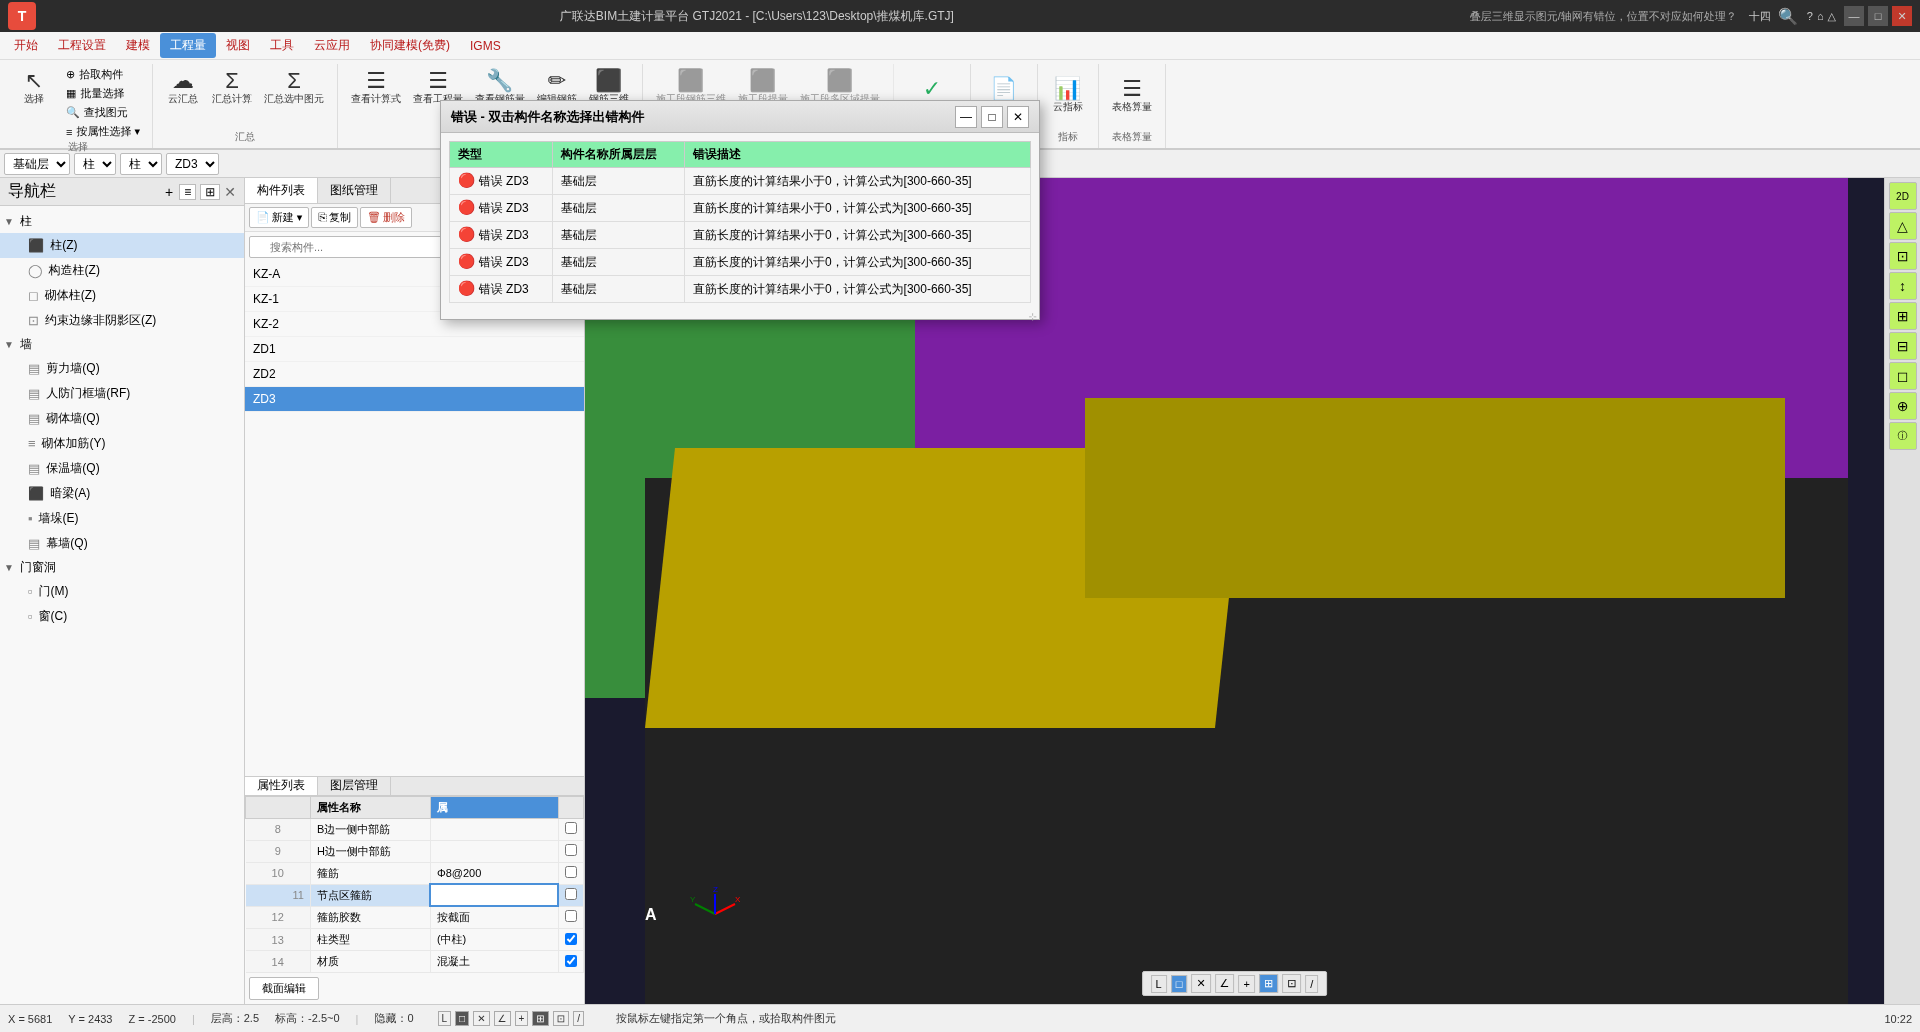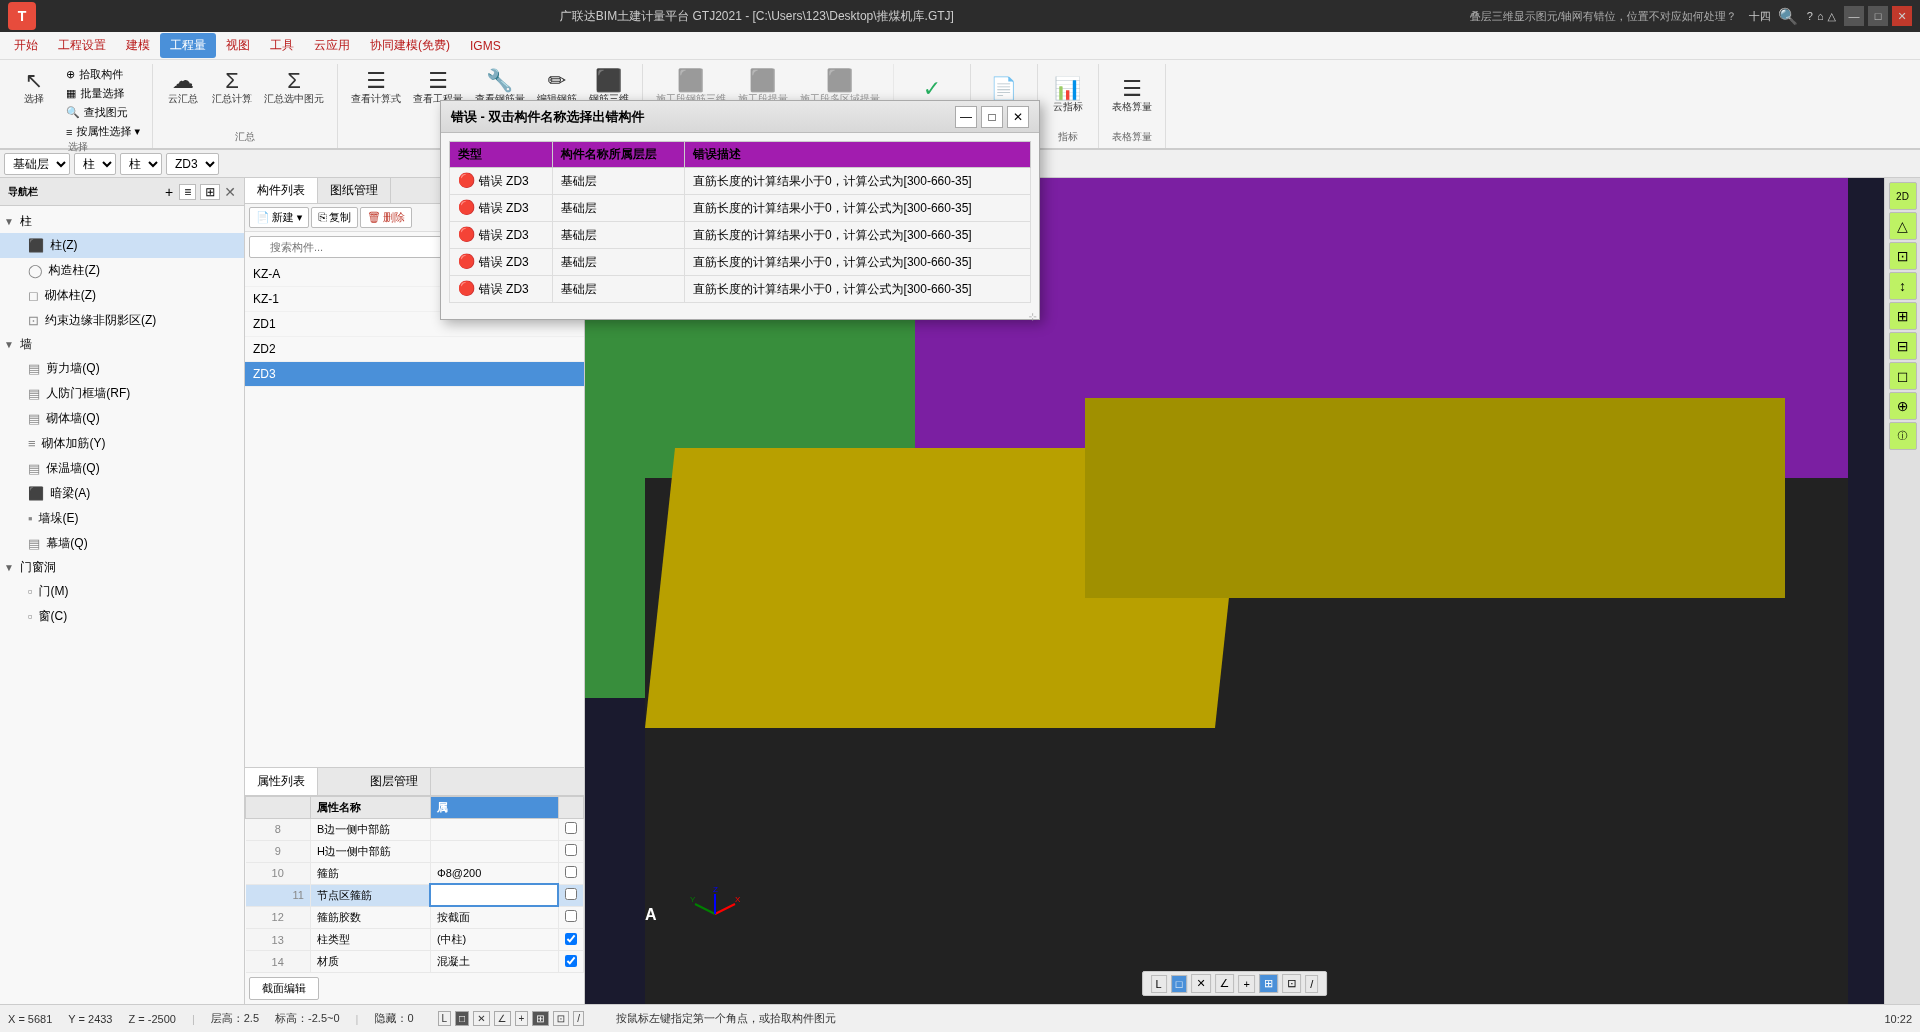--- a/index.html
+++ b/index.html
@@ -115,21 +115,21 @@
     }
     #left-panel-header {
       height: 28px;
       background: #e8e8e8;
       display: flex;
       align-items: center;
       padding: 0 8px;
       border-bottom: 1px solid #ccc;
       justify-content: space-between;
     }
-    .panel-title { font-weight: bold; font-size: 10px; text-align: center; }
+    .panel-title { font-weight: normal; font-size: 16px; text-align: center; }
     .panel-close-btn { cursor: pointer; font-size: 14px; color: #666; }
 
     #nav-tree {
       flex: 1;
       overflow-y: auto;
       padding: 4px 0;
     }
     .tree-category {
       padding: 3px 8px 3px 4px;
       font-size: 12px;
@@ -208,22 +208,21 @@
     .comp-item.selected { background: #4a90d9; color: white; }
 
     
     #props-panel {
       border-top: 1px solid #ccc;
     }
     .props-tab-bar {
       display: flex;
       background: #e8e8e8;
       border-bottom: 1px solid #ccc;
-      height: 28px;
-      gap: 40px;
+      height: 19px;
     }
     .props-table { width: 100%; border-collapse: collapse; }
     .props-table tr { border-bottom: 1px solid #e8e8e8; }
     .props-table td { padding: 3px 6px; font-size: 11px; border-right: 1px solid #e8e8e8; }
     .props-table .row-num { width: 22px; background: #f5f5f5; text-align: center; color: #888; }
     .props-table .row-selected { background: #cce0f5; }
     .props-table .prop-name { width: 120px; }
     .props-table .prop-val { }
     .props-table .prop-check { width: 20px; text-align: center; }
     input[type=checkbox] { width: 12px; height: 12px; }
@@ -314,21 +313,21 @@
       display: flex; align-items: center; justify-content: center;
       font-size: 12px;
     }
     .dlg-ctrl-btn.close-btn { background: #fff; }
 
     .dialog-content {
       padding: 8px;
     }
     .error-table { width: 100%; border-collapse: collapse; }
     .error-table th {
-      background: #a21caf;
+      background: #86efac;
       border: 1px solid #ccc;
       padding: 4px 8px;
       font-size: 12px;
       text-align: left;
     }
     .error-table td {
       border: 1px solid #ddd;
       padding: 4px 8px;
       font-size: 12px;
     }
@@ -610,20 +609,21 @@
         <span>⎘</span>复制
       </button>
       <button class="c-btn danger">
         <span>🗑</span>删除
       </button>
     </div>
     <input class="search-box" type="text" placeholder="搜索构件..." style="">
     <div class="component-list">
       <div class="comp-item">KZ-A</div>
       <div class="comp-item">KZ-1</div>
+      <div class="comp-item">KZ-2</div>
       <div class="comp-item">ZD1</div>
       <div class="comp-item">ZD2</div>
       <div class="comp-item selected">ZD3</div>
     </div>
 
     <div id="props-panel">
       <div class="props-tab-bar">
         <div class="tab active">属性列表</div>
         <div class="tab">图层管理</div>
       </div>

